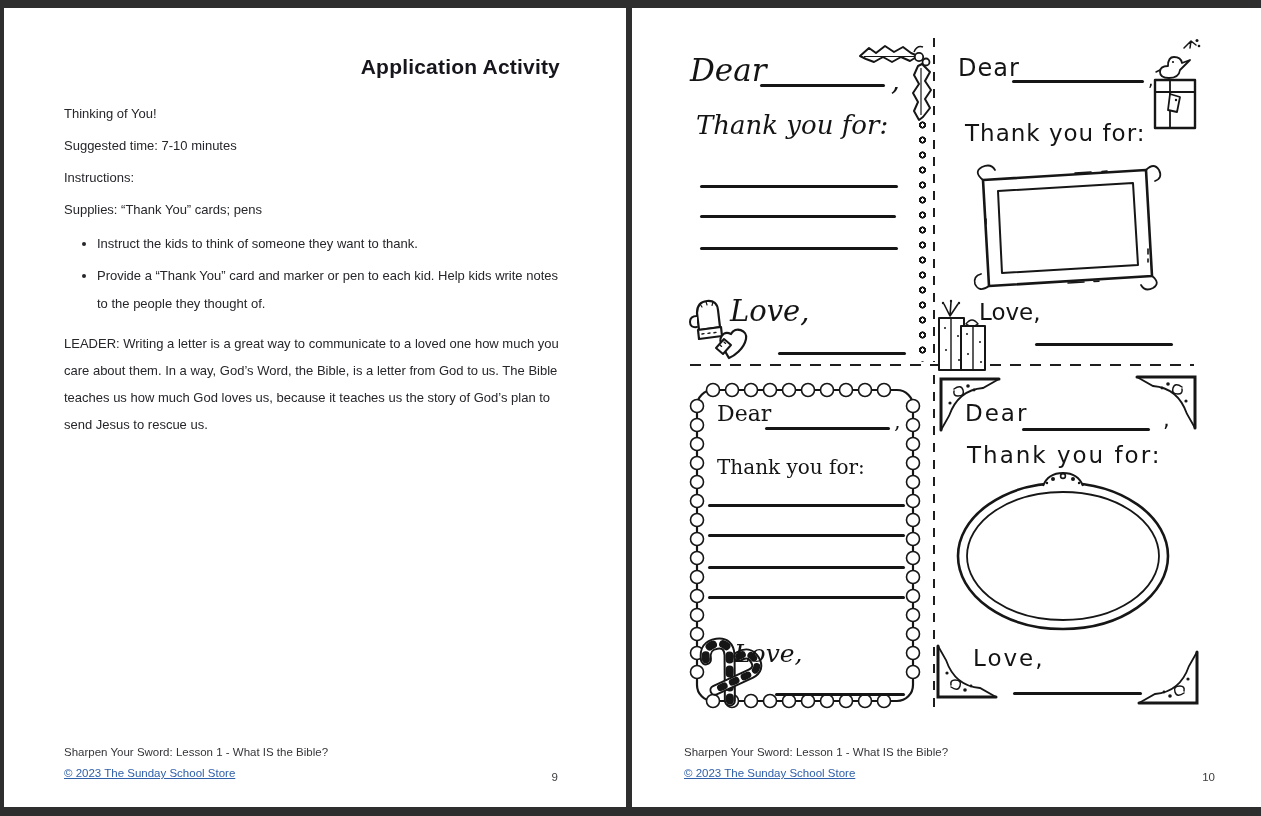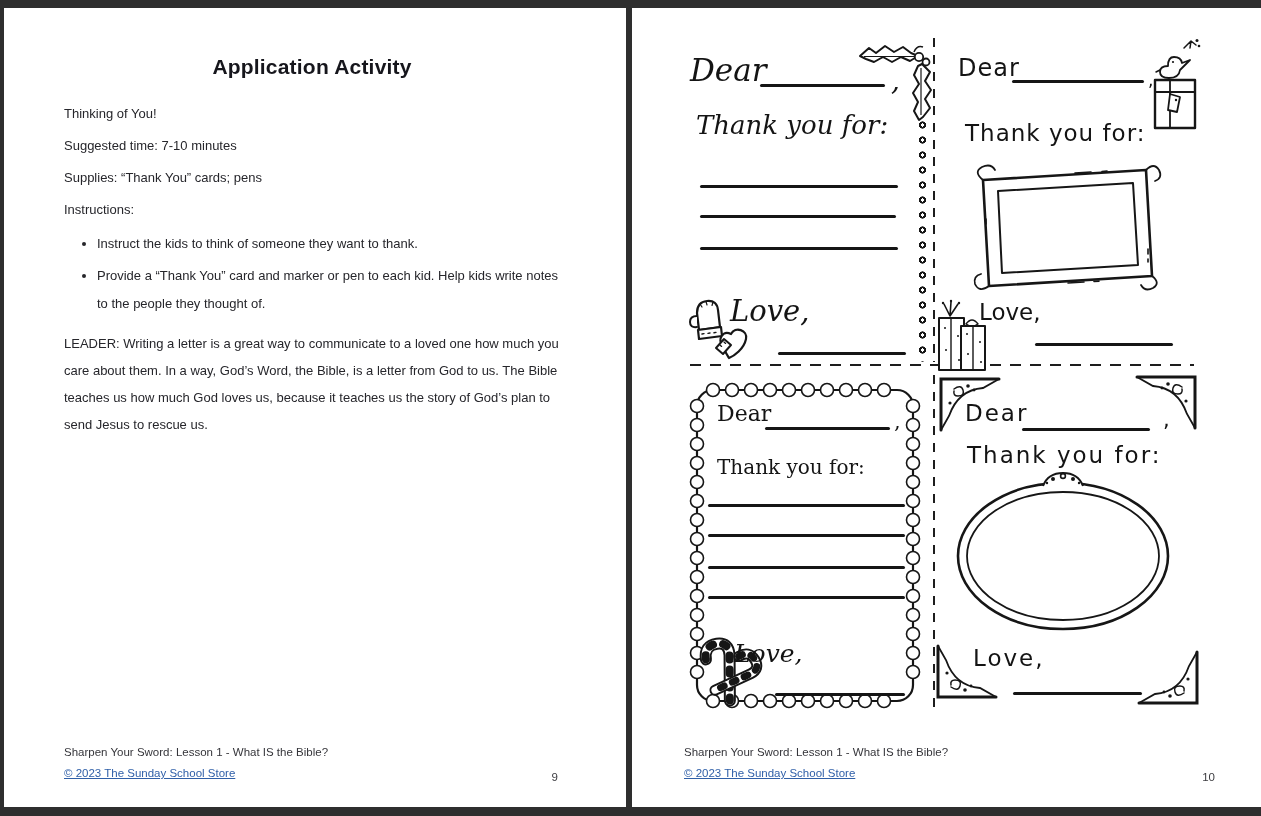--- a/index.html
+++ b/index.html
@@ -8,21 +8,21 @@
     font-family:"Liberation Sans", sans-serif;
     -webkit-font-smoothing:antialiased;overflow:hidden;
   }
   .viewer{position:relative;width:1261px;height:816px;background:#2e2e2e;}
   .page{position:absolute;top:8px;height:799px;background:#ffffff;}
   .page-left{left:4px;width:622px;}
   .page-right{left:632px;width:645px;}
 
   
   .lp-content{position:absolute;left:60px;top:0;width:496px;color:#26262b;}
-  .lp-title{margin:46px 0 0;text-align:center;font-size:21px;line-height:26px;
+  .lp-title{margin:46px 0 0;text-align:right;font-size:21px;line-height:26px;
     font-weight:bold;color:#16161c;letter-spacing:.2px;}
   .meta{font-size:13px;line-height:20px;margin:12px 0 0;}
   .meta.first{margin-top:24px;}
   .lp-bullets{margin:10px 0 0;padding:0 0 0 33px;font-size:13px;}
   .lp-bullets li{line-height:28px;margin:0 0 4px;}
   .leader{font-size:13px;line-height:27px;margin:12px 0 0;}
   .footer{position:absolute;left:60px;bottom:28px;font-size:11.5px;color:#35353a;}
   .page-right .footer{left:52px;}
   .footer .copy{display:inline-block;margin-top:9px;color:#2f5fa8;}
   .pagenum{position:absolute;bottom:24px;font-size:11.5px;color:#3c3c40;}
@@ -102,22 +102,22 @@
 </head>
 <body>
 
 <div class="viewer">
 
   <div class="page page-left">
     <div class="lp-content">
       <h1 class="lp-title">Application Activity</h1>
       <p class="meta first">Thinking of You!</p>
       <p class="meta">Suggested time: 7-10 minutes</p>
+      <p class="meta">Instructions:</p>
       <p class="meta">Supplies: “Thank You” cards; pens</p>
-      <p class="meta">Instructions:</p>
       <ul class="lp-bullets">
         <li>Instruct the kids to think of someone they want to thank.</li>
         <li>Provide a “Thank You” card and marker or pen to each kid. Help kids write notes to the people they thought of.</li>
       </ul>
       <p class="leader">LEADER: Writing a letter is a great way to communicate to a loved one how much you care about them. In a way, God’s Word, the Bible, is a letter from God to us. The Bible teaches us how much God loves us, because it teaches us the story of God’s plan to send Jesus to rescue us.</p>
     </div>
     <div class="footer">
       <div>Sharpen Your Sword: Lesson 1 - What IS the Bible?</div>
       <a href="#" class="copy">© 2023 The Sunday School Store</a>
     </div>

